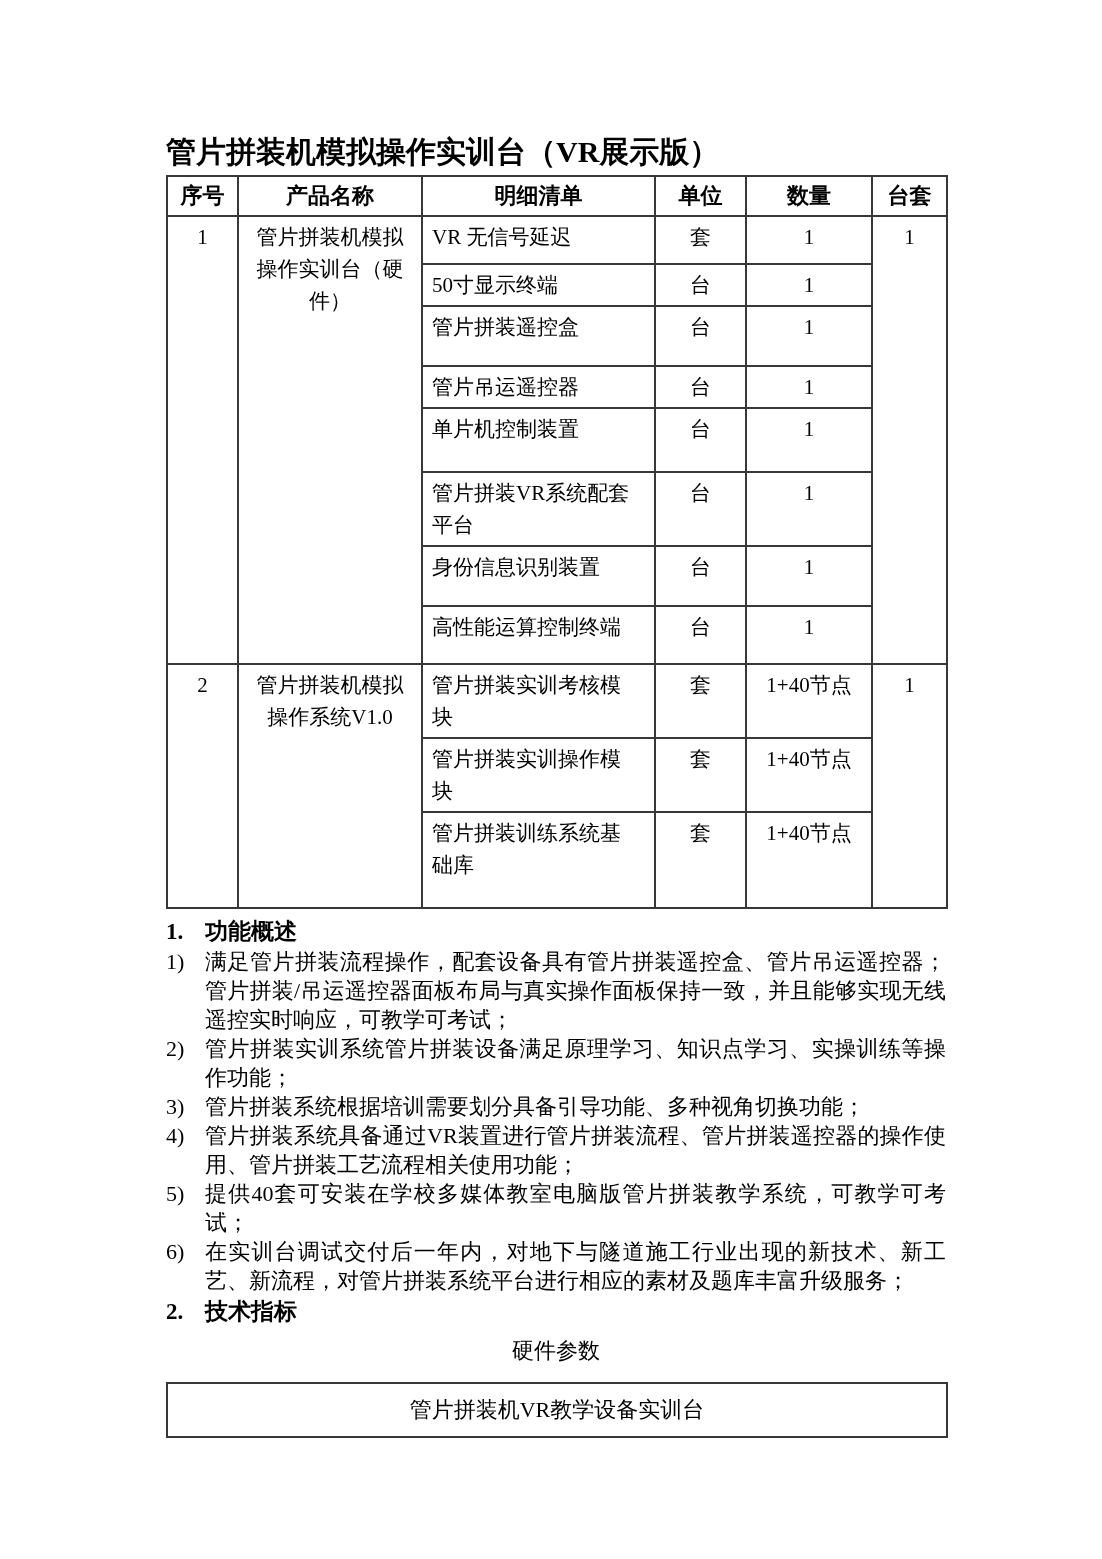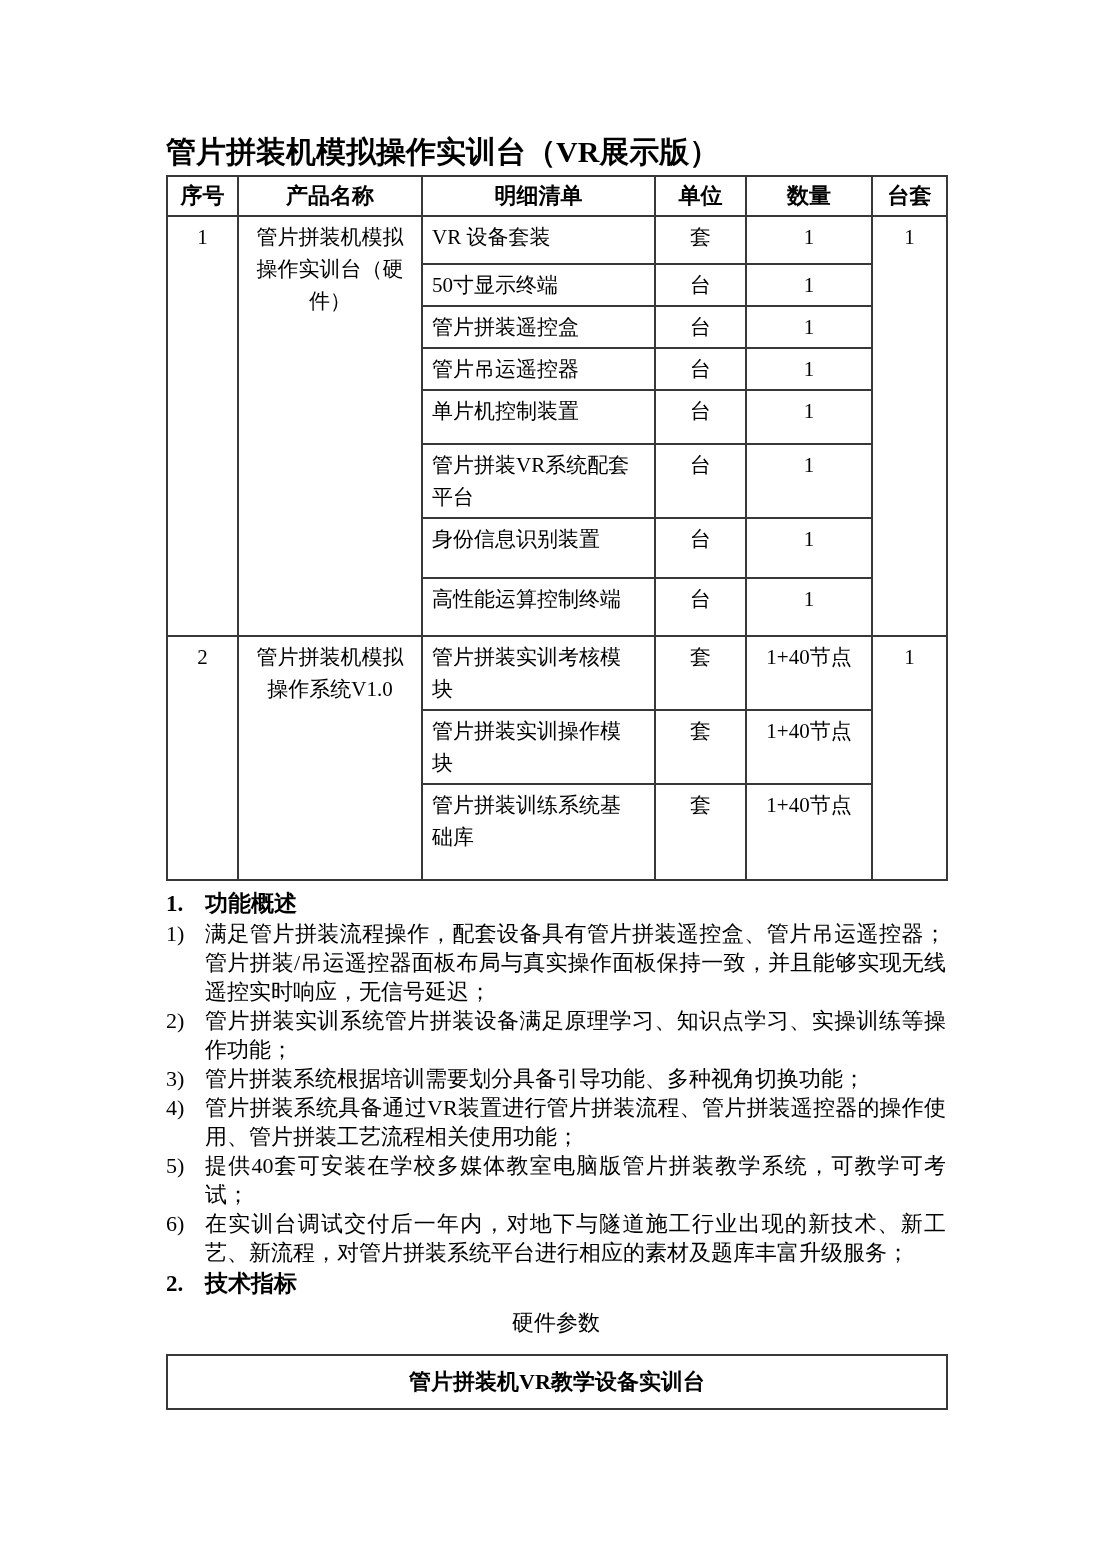--- a/index.html
+++ b/index.html
@@ -54,21 +54,21 @@
   
   table.spec {
     border-collapse:collapse; table-layout:fixed; width:780px;
     margin-top:16px; border:2px solid #383838;
   }
   table.spec td {
     border:2px solid #383838; font-size:22px; text-align:center;
     vertical-align:middle;
   }
   td.spec-title-cell {
-    height:50px; font-weight:bold; border-bottom:3px solid #383838;
+    height:50px; font-weight:normal; border-bottom:3px solid #383838;
   }
   tr.spec-row td { height:51px; }
 </style>
 </head>
 <body>
 
 <div class="page">
   <div class="content">
 
     <h1 class="doc-title">管片拼装机模拟操作实训台（VR展示版）</h1>
@@ -89,41 +89,41 @@
           <th>明细清单</th>
           <th>单位</th>
           <th>数量</th>
           <th>台套</th>
         </tr>
       </thead>
       <tbody>
         <tr style="height:48px">
           <td class="cell-merged" rowspan="8">1</td>
           <td class="cell-merged" rowspan="8">管片拼装机模拟操作实训台（硬件）</td>
-          <td class="cell-detail">VR 设备套装</td>
+          <td class="cell-detail">VR 无信号延迟</td>
           <td class="cell-mid">套</td>
           <td class="cell-mid">1</td>
           <td class="cell-merged" rowspan="8">1</td>
         </tr>
         <tr style="height:27px">
           <td class="cell-detail">50寸显示终端</td>
           <td class="cell-mid">台</td>
           <td class="cell-mid">1</td>
         </tr>
-        <tr style="height:42px">
+        <tr style="height:60px">
           <td class="cell-detail">管片拼装遥控盒</td>
           <td class="cell-mid">台</td>
           <td class="cell-mid">1</td>
         </tr>
         <tr style="height:42px">
           <td class="cell-detail">管片吊运遥控器</td>
           <td class="cell-mid">台</td>
           <td class="cell-mid">1</td>
         </tr>
-        <tr style="height:54px">
+        <tr style="height:64px">
           <td class="cell-detail">单片机控制装置</td>
           <td class="cell-mid">台</td>
           <td class="cell-mid">1</td>
         </tr>
         <tr style="height:72px">
           <td class="cell-detail">管片拼装VR系统配套平台</td>
           <td class="cell-mid">台</td>
           <td class="cell-mid">1</td>
         </tr>
         <tr style="height:60px">
@@ -159,21 +159,21 @@
     </table>
 
     <div class="sec-head first">
       <span class="sec-no">1.</span>
         <span>功能概述</span>
     </div>
 
     <div class="features">
       <div class="feat">
         <span class="feat-no">1)</span>
-        <span class="feat-text">满足管片拼装流程操作，配套设备具有管片拼装遥控盒、管片吊运遥控器；管片拼装/吊运遥控器面板布局与真实操作面板保持一致，并且能够实现无线遥控实时响应，无信号延迟；</span>
+        <span class="feat-text">满足管片拼装流程操作，配套设备具有管片拼装遥控盒、管片吊运遥控器；管片拼装/吊运遥控器面板布局与真实操作面板保持一致，并且能够实现无线遥控实时响应，可教学可考试；</span>
       </div>
       <div class="feat">
         <span class="feat-no">2)</span>
         <span class="feat-text">管片拼装实训系统管片拼装设备满足原理学习、知识点学习、实操训练等操作功能；</span>
       </div>
       <div class="feat">
         <span class="feat-no">3)</span>
         <span class="feat-text">管片拼装系统根据培训需要划分具备引导功能、多种视角切换功能；</span>
       </div>
       <div class="feat">

